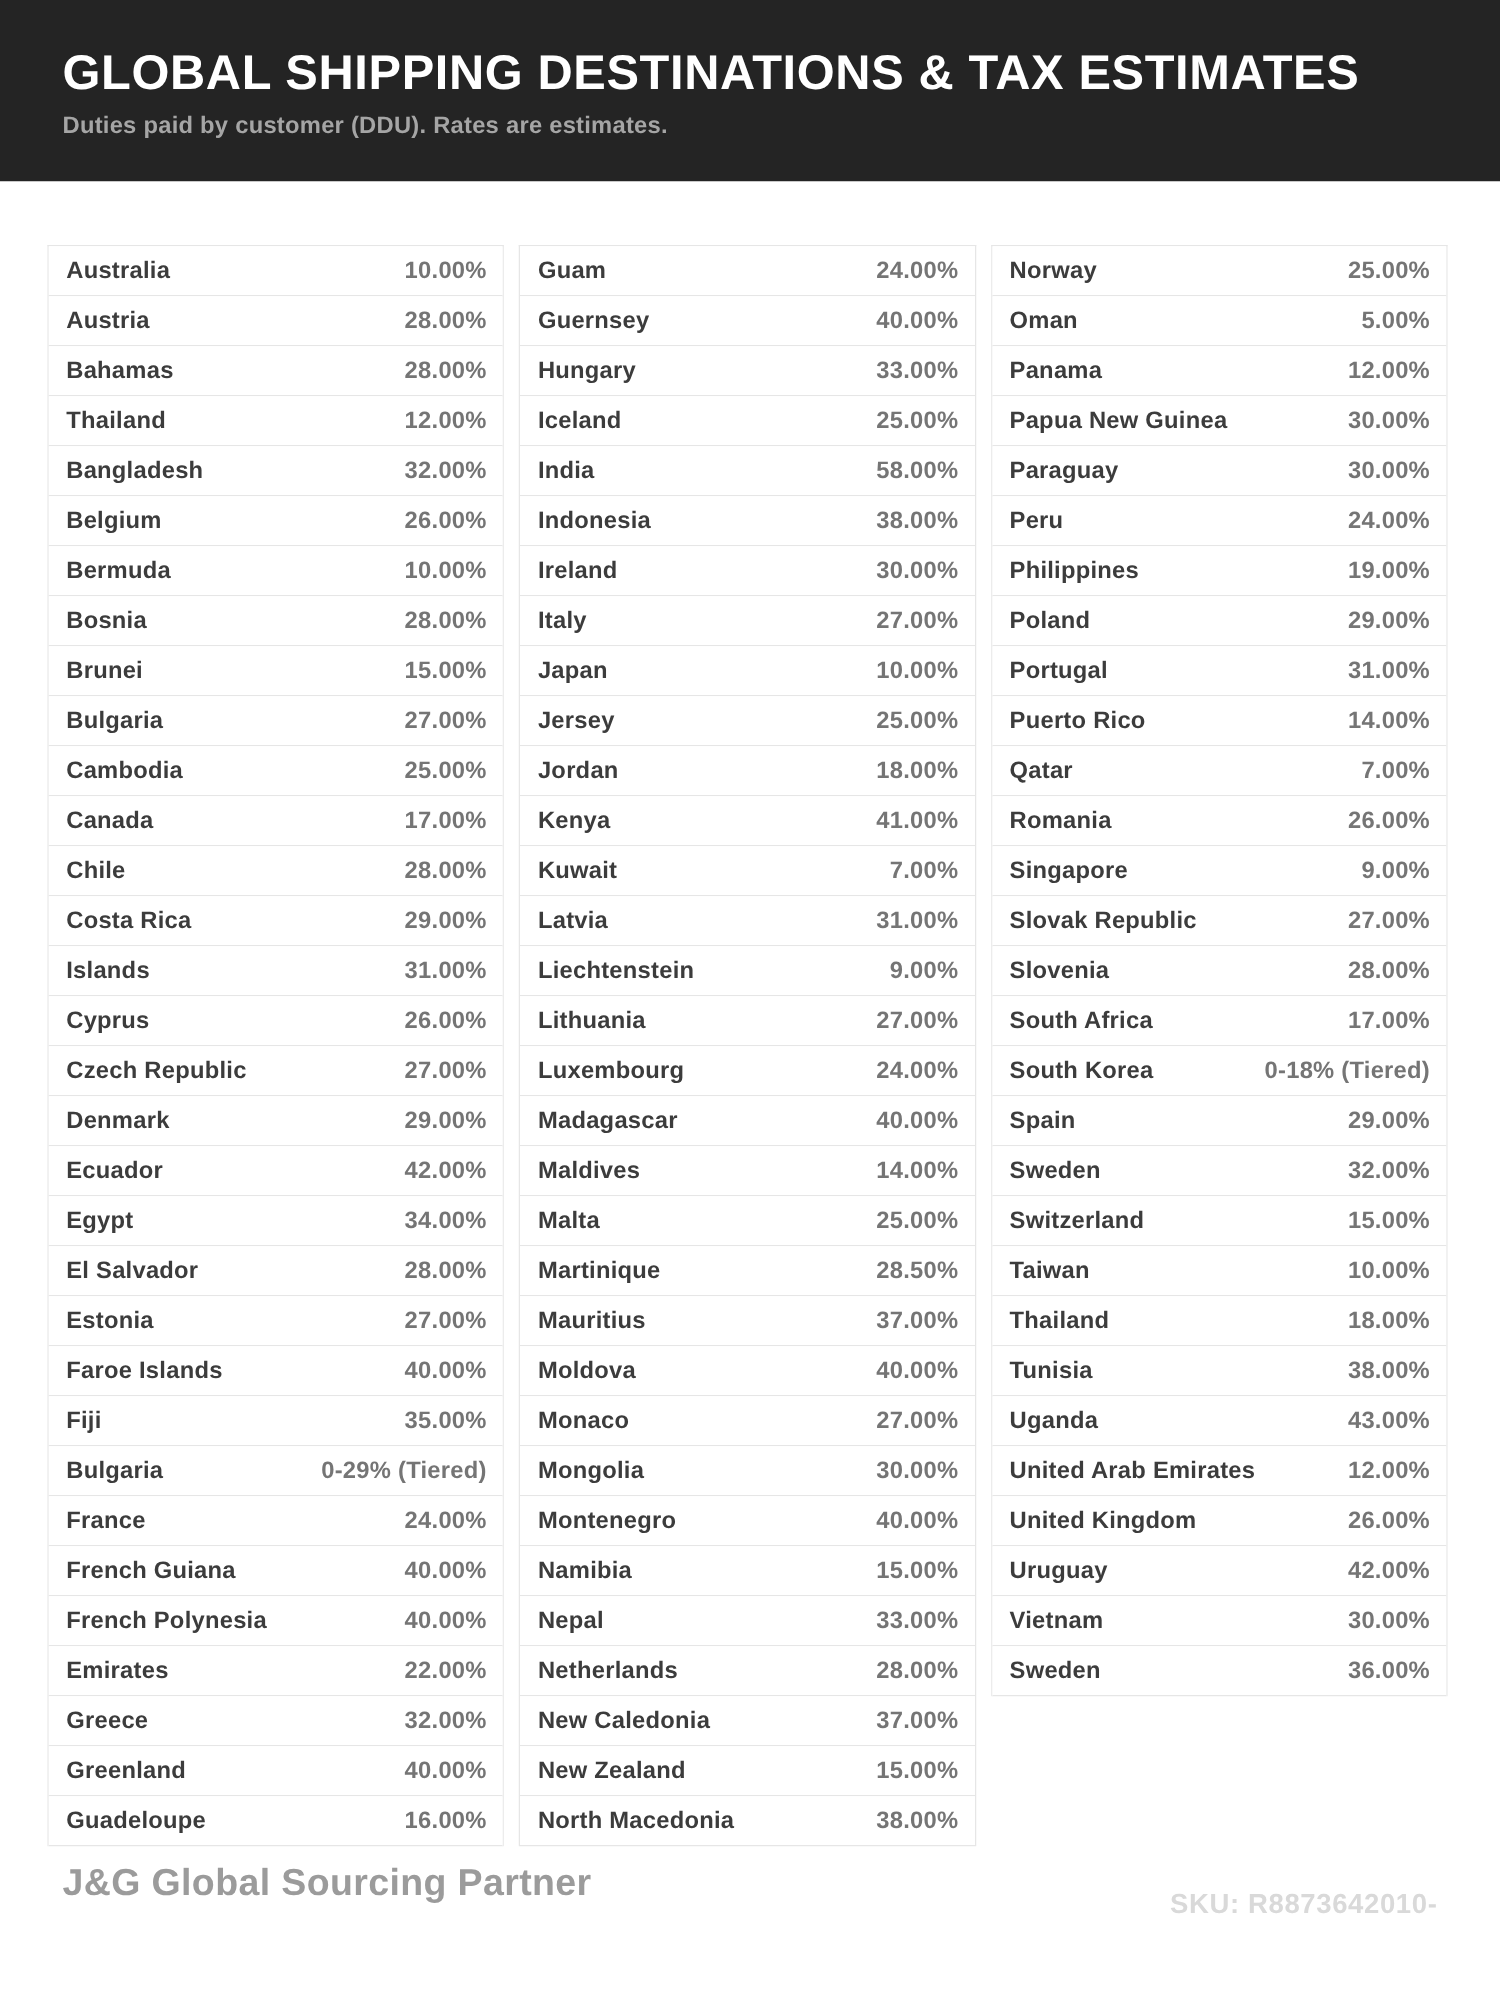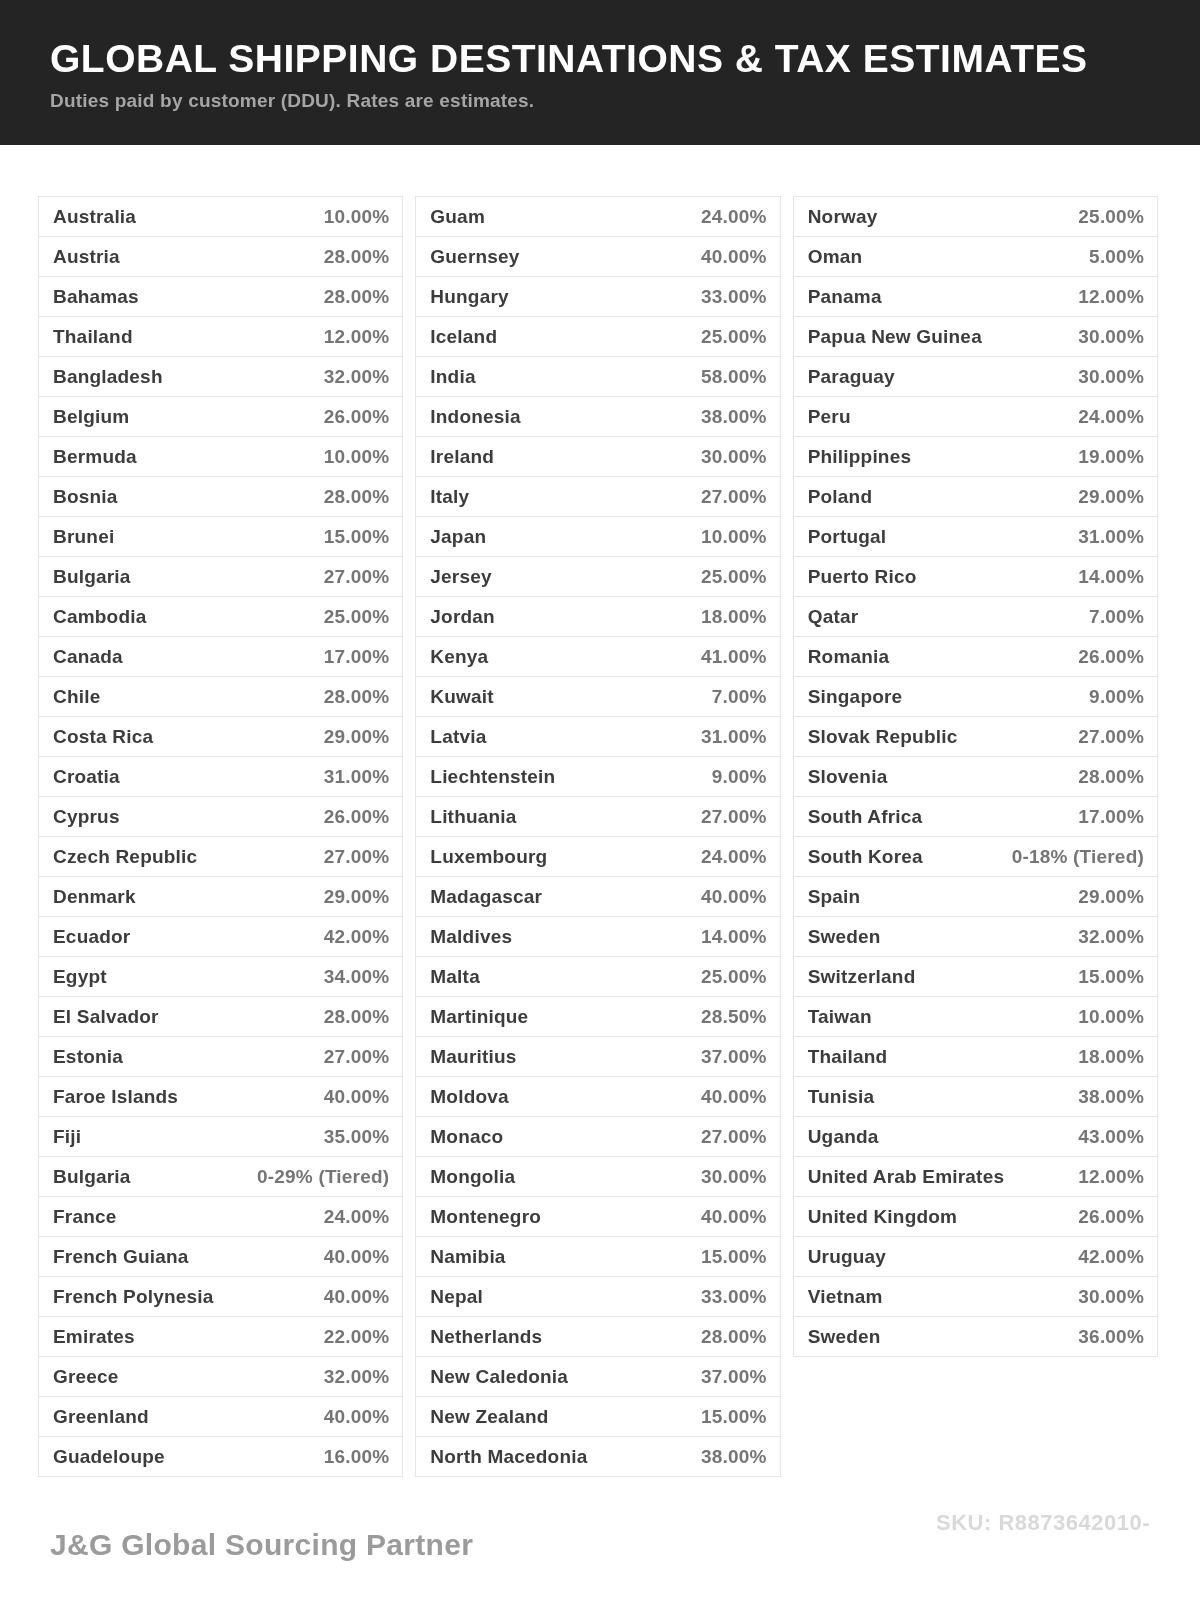--- a/index.html
+++ b/index.html
@@ -74,21 +74,20 @@
     white-space: nowrap;
     text-align: right;
   }
   .footer {
     position: absolute;
     left: 0;
     right: 0;
     bottom: 0;
     height: 110px;
     display: flex;
-    align-items: center;
     justify-content: space-between;
     padding: 0 50px;
     box-sizing: border-box;
   }
   .brand {
     font-size: 30px;
     font-weight: 700;
     color: #9b9b9b;
     letter-spacing: 0.3px;
   }
@@ -163,21 +162,21 @@
         </div>
         <div class="row">
           <span class="country">Chile</span>
           <span class="rate">28.00%</span>
         </div>
         <div class="row">
           <span class="country">Costa Rica</span>
           <span class="rate">29.00%</span>
         </div>
         <div class="row">
-          <span class="country">Croatia</span>
+          <span class="country">Islands</span>
           <span class="rate">31.00%</span>
         </div>
         <div class="row">
           <span class="country">Cyprus</span>
           <span class="rate">26.00%</span>
         </div>
         <div class="row">
           <span class="country">Czech Republic</span>
           <span class="rate">27.00%</span>
         </div>

